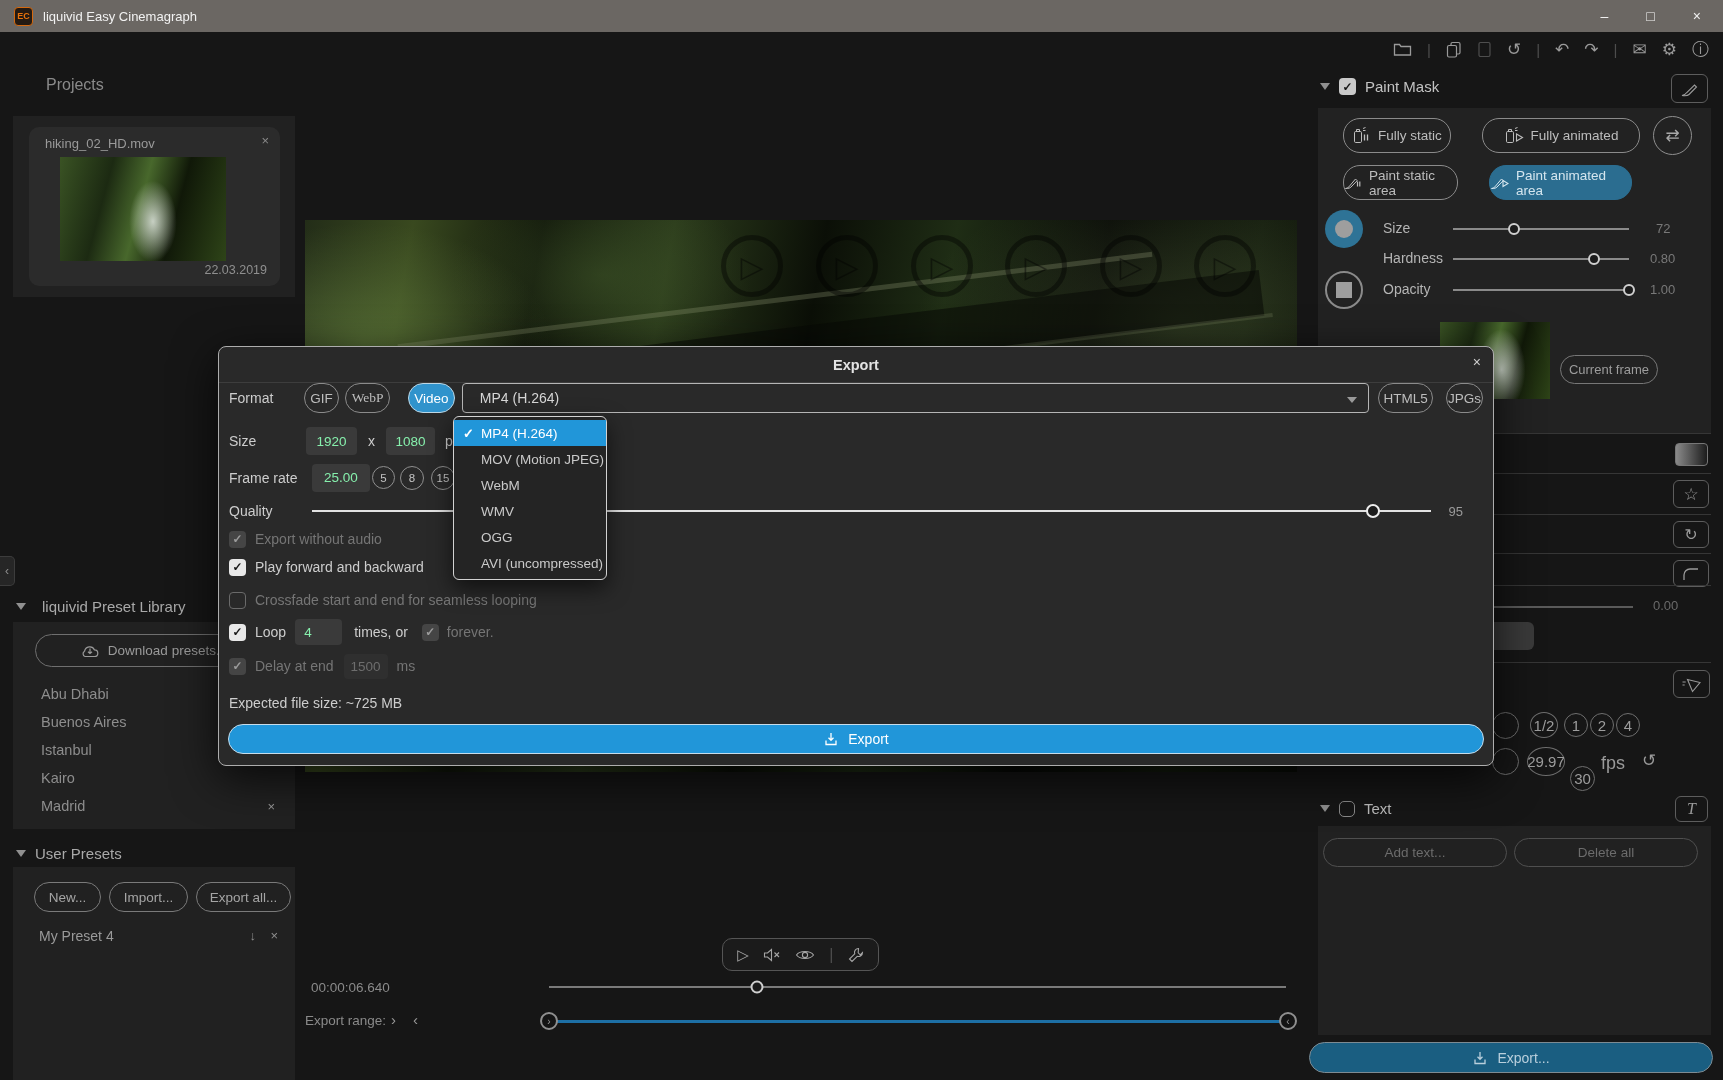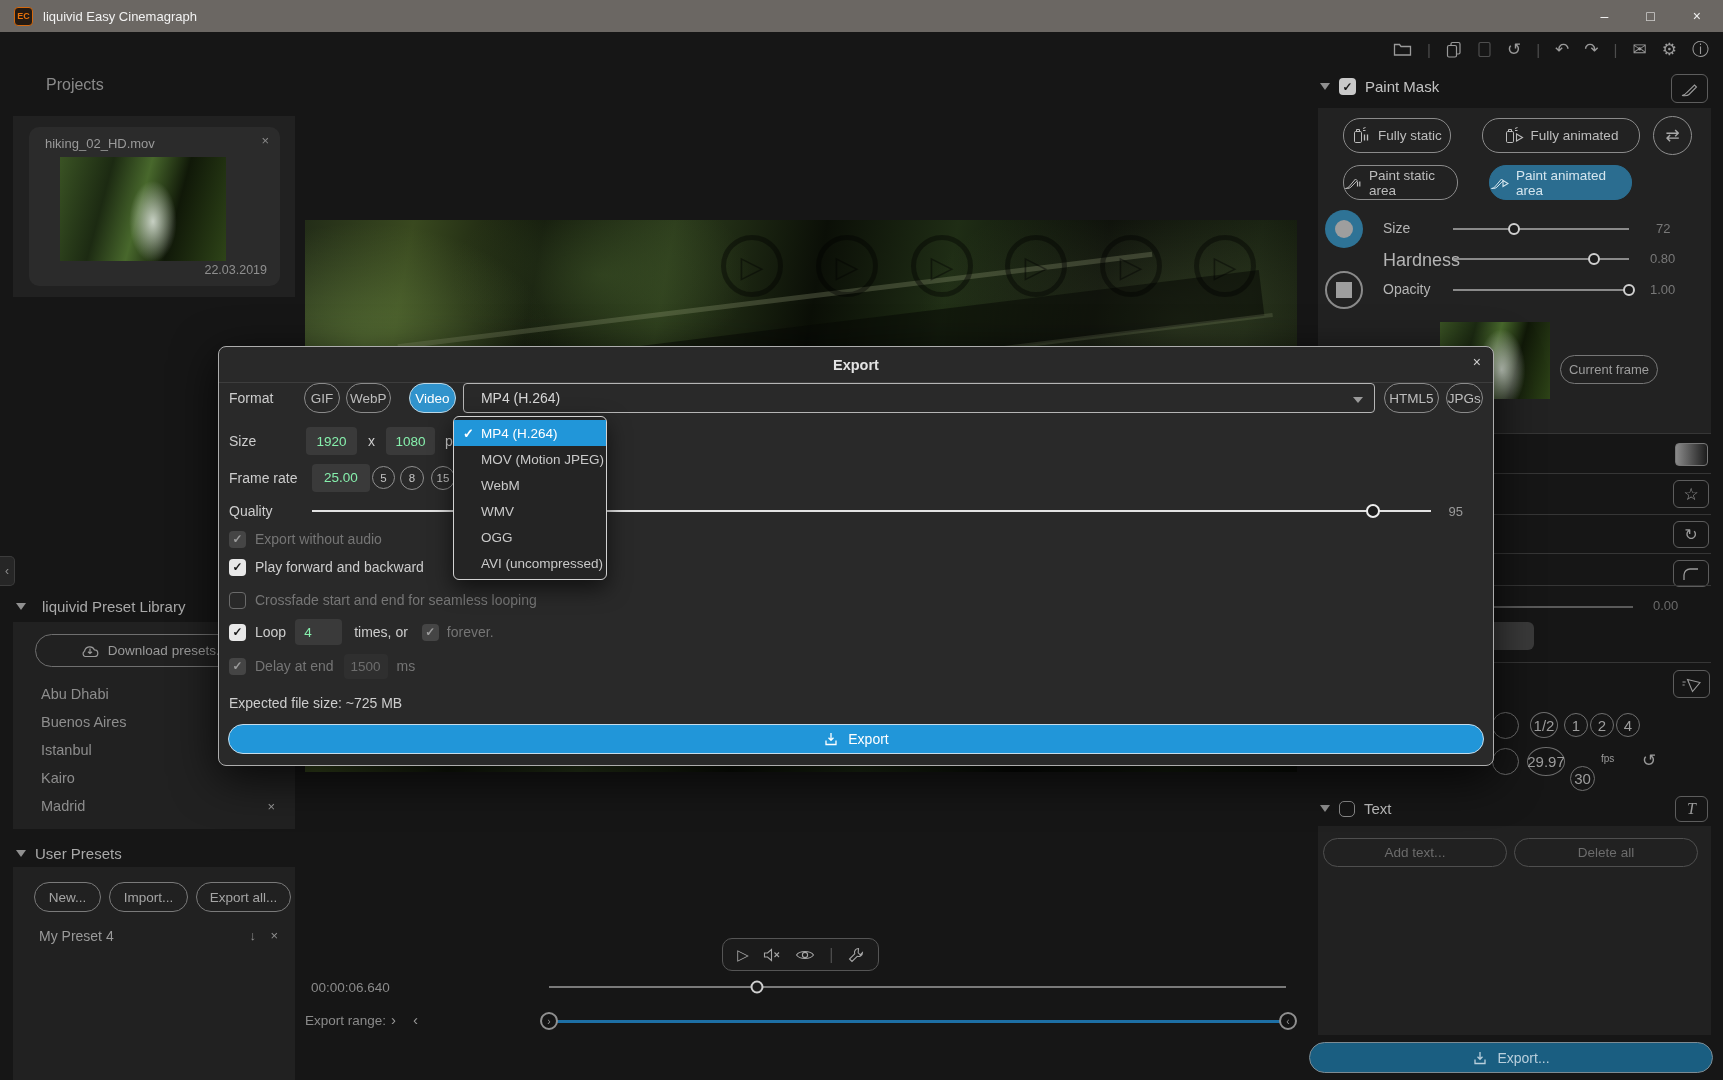--- a/index.html
+++ b/index.html
@@ -317,21 +317,21 @@
 
     <div class="abs" style="left:7px;top:102px;width:38px;height:38px;border-radius:50%;background:#2e7396;display:flex;align-items:center;justify-content:center;">
       <div style="width:18px;height:18px;border-radius:50%;background:#9e9e9e;"></div>
     </div>
     <div class="abs" style="left:65px;top:112px;font-size:14px;color:#b5b5b5;">Size</div>
     <div class="slider-track" style="position:absolute;left:135px;top:120px;width:176px;">
       <span class="slider-handle" style="left:61px;"></span>
     </div>
     <span class="val" style="left:338px;top:113px;">72</span>
 
-    <div class="abs" style="left:65px;top:142px;font-size:18px;color:#b5b5b5;">Hardness</div>
+    <div class="abs" style="left:65px;top:142px;font-size:14px;color:#b5b5b5;">Hardness</div>
     <div class="slider-track" style="position:absolute;left:135px;top:150px;width:176px;">
       <span class="slider-handle" style="left:141px;"></span>
     </div>
     <span class="val" style="left:332px;top:143px;">0.80</span>
 
     <div class="abs" style="left:7px;top:163px;width:38px;height:38px;border-radius:50%;border:2px solid #8a8a8a;display:flex;align-items:center;justify-content:center;">
       <div style="width:16px;height:16px;background:#9e9e9e;"></div>
     </div>
     <div class="abs" style="left:65px;top:173px;font-size:14px;color:#b5b5b5;">Opacity</div>
     <div class="slider-track" style="position:absolute;left:135px;top:181px;width:176px;">
@@ -375,21 +375,21 @@
 
   <div class="circle-btn small" style="position:absolute;left:1492px;top:712px;width:27px;height:27px;"></div>
   <div class="circle-btn small" style="position:absolute;left:1530px;top:712px;width:28px;height:26px;">1/2</div>
   <div class="circle-btn small" style="position:absolute;left:1564px;top:713px;width:24px;height:24px;">1</div>
   <div class="circle-btn small" style="position:absolute;left:1590px;top:713px;width:24px;height:24px;">2</div>
   <div class="circle-btn small" style="position:absolute;left:1616px;top:713px;width:24px;height:24px;">4</div>
 
   <div class="circle-btn small" style="position:absolute;left:1492px;top:748px;width:27px;height:27px;"></div>
   <div class="circle-btn small" style="position:absolute;left:1527px;top:747px;width:38px;height:29px;border-radius:50%;">29.97</div>
   <div class="circle-btn small" style="position:absolute;left:1570px;top:766px;width:25px;height:25px;">30</div>
-  <span class="abs" style="left:1601px;top:753px;font-size:10px;color:#9a9a9a;">fps</span>
+  <span class="abs" style="left:1601px;top:753px;font-size:18px;color:#9a9a9a;">fps</span>
   <span class="abs" style="left:1642px;top:750px;font-size:17px;color:#9a9a9a;">↺</span>
 
   <div class="sec-head" style="left:1320px;top:800px;">
     <span class="tri"></span>
     <span class="cb off" style="width:16px;height:16px;border-radius:5px;border-color:#8a8a8a;"></span>
     <span style="color:#bdbdbd;">Text</span>
   </div>
   <div class="icon-sq" style="position:absolute;left:1675px;top:796px;width:33px;height:26px;font-family:'Liberation Serif',serif;font-style:italic;font-size:16px;">T</div>
   <div class="panel" style="left:1318px;top:826px;width:393px;height:209px;">
     <div class="pill disabled" style="position:absolute;left:5px;top:12px;width:184px;height:29px;">
@@ -414,34 +414,34 @@
     <div class="dlg-head">
       <span>Export</span>
     </div>
     <span class="abs" style="right:12px;top:7px;color:#cfcfcf;font-size:14px;">×</span>
 
     <div class="dlg-row" style="top:36px;height:30px;">
       <span class="lbl" style="width:77px;">Format</span>
       <div class="pill" style="width:36px;height:30px;">
           <span>GIF</span>
         </div>
-      <div class="pill" style="width:46px;height:30px;margin-left:6px;">
+      <div class="pill" style="width:46px;height:30px;margin-left:6px;font-family:Liberation Serif, serif;">
           <span>WebP</span>
         </div>
       <div class="pill active-blue" style="width:48px;height:30px;margin-left:18px;">
           <span>Video</span>
         </div>
       <div class="selectbox" style="width:930px;margin-left:7px;">
         <span>MP4 (H.264)</span>
         <span class="chev"></span>
       </div>
       <div class="pill" style="width:56px;height:30px;margin-left:9px;">
           <span>HTML5</span>
         </div>
-      <div class="pill" style="width:38px;height:30px;margin-left:7px;">
+      <div class="pill" style="width:38px;height:30px;margin-left:13px;">
           <span>JPGs</span>
         </div>
     </div>
 
     <div class="dlg-row" style="top:80px;height:28px;">
       <span class="lbl" style="width:77px;">Size</span>
       <div class="inputbox" style="width:51px;height:28px;">1920</div>
       <span class="lbl" style="margin:0 11px;">x</span>
       <div class="inputbox" style="width:49px;height:28px;">1080</div>
       <span class="lbl" style="margin-left:10px;">px</span>

